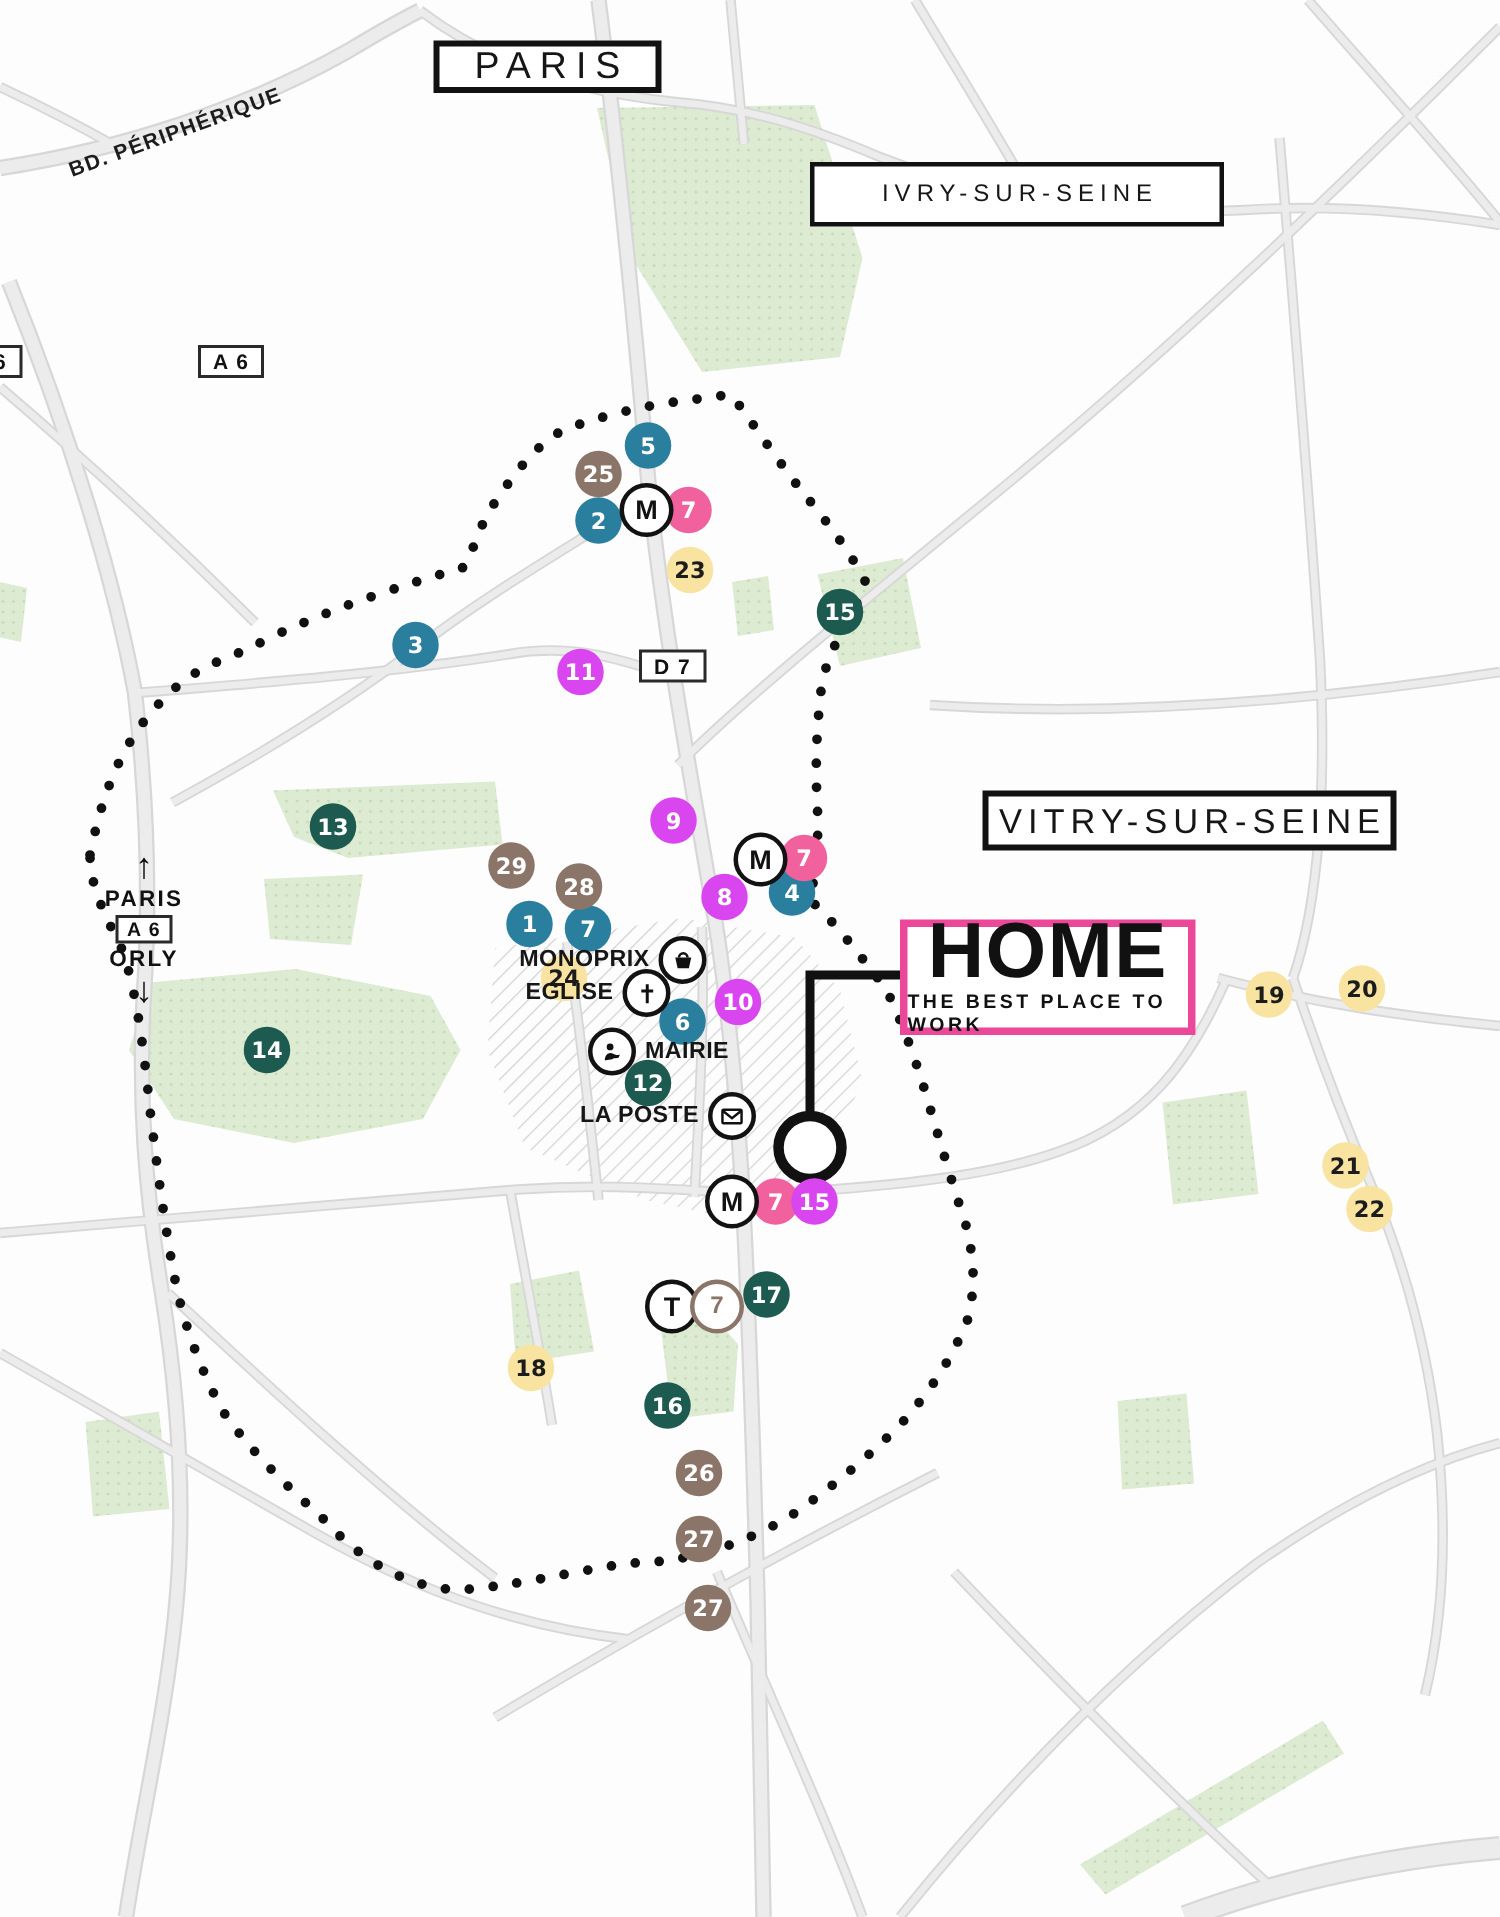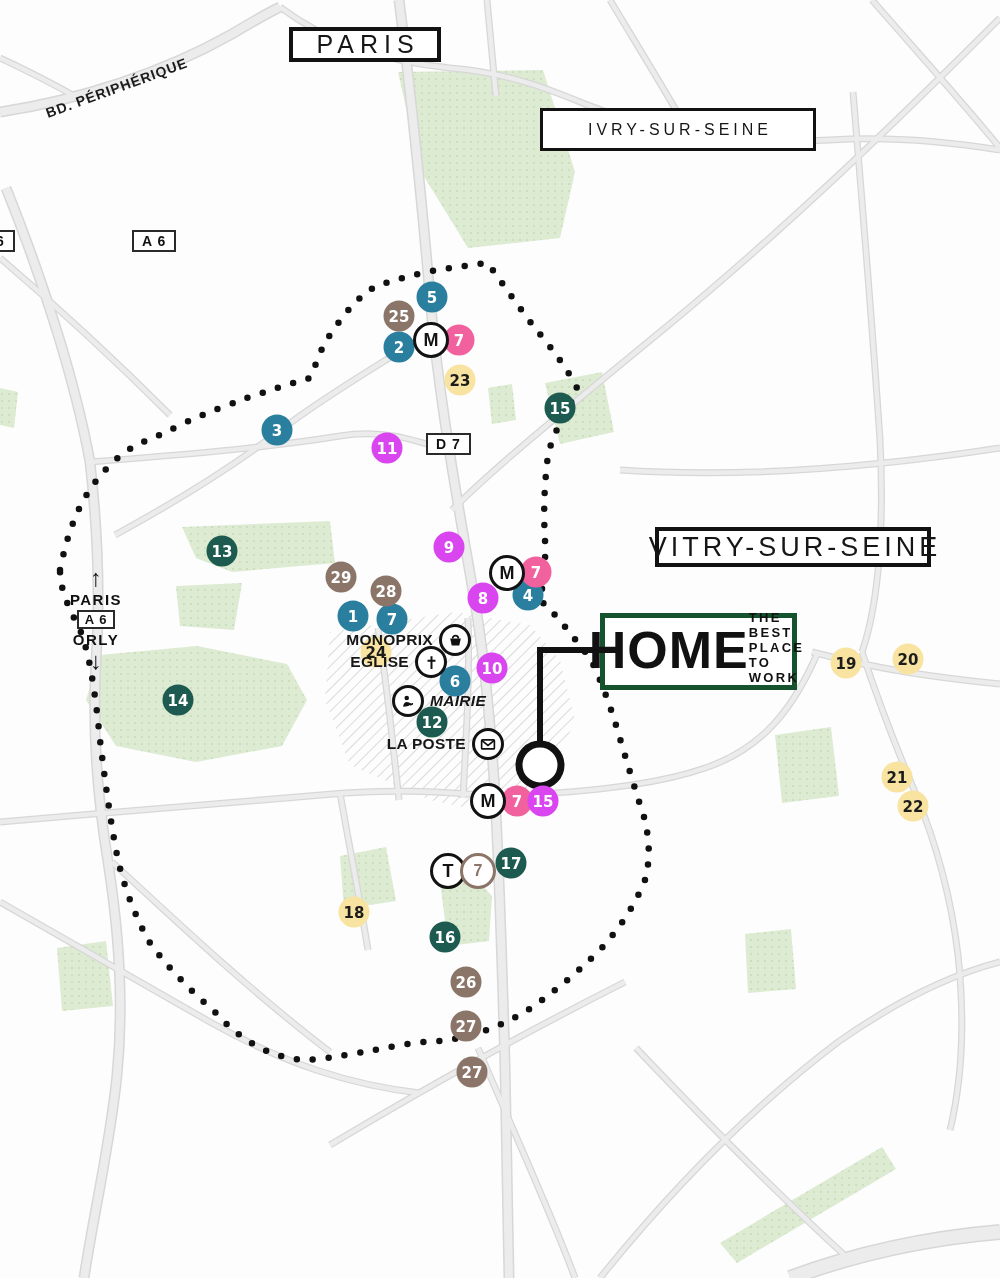--- a/index.html
+++ b/index.html
@@ -5,26 +5,26 @@
   html,body{margin:0;padding:0;background:#fff;}
   .map{position:relative;width:1000px;height:1278px;background:#fdfdfd;overflow:hidden;
        font-family:"Liberation Sans",sans-serif;color:#111;}
   .map svg.base{position:absolute;left:0;top:0;}
 
   
   .city-label{position:absolute;background:#fff;border:4px solid #121212;color:#161616;
       display:flex;align-items:center;justify-content:center;white-space:nowrap;box-sizing:border-box;}
   .lbl-paris{left:289px;top:27px;width:152px;height:35px;font-size:25px;letter-spacing:6px;padding-left:6px;}
   .lbl-ivry{left:540px;top:108px;width:276px;height:43px;font-size:16px;letter-spacing:4px;border-width:3px;padding-left:4px;}
-  .lbl-vitry{left:655px;top:527px;width:276px;height:40px;font-size:27px;letter-spacing:4px;padding-left:4px;}
+  .lbl-vitry{left:655px;top:527px;width:276px;height:40px;font-size:23px;letter-spacing:4px;padding-left:4px;}
   .lbl-villejuif{left:221px;top:743px;width:158px;height:43px;font-size:22px;letter-spacing:2.5px;padding-left:2px;}
 
   
   .home-box{position:absolute;left:600px;top:613px;width:197px;height:77px;background:#fff;
-      border:5px solid #14532d;box-sizing:border-box;display:flex;flex-direction:row;
+      border:5px solid #ec4899;box-sizing:border-box;display:flex;flex-direction:column;
       align-items:center;justify-content:center;}
   .home-title{font-size:52px;font-weight:bold;letter-spacing:1px;line-height:0.9;margin-top:-2px;}
   .home-sub{font-size:13px;font-weight:bold;letter-spacing:2.3px;align-self:flex-end;margin:2px 4px 0 0;}
 
   
   .badge{position:absolute;background:#fff;border:2px solid #2a2a2a;font-weight:bold;font-size:14px;
       letter-spacing:1px;padding:1px 8px;white-space:nowrap;color:#111;}
   .badge-a6{left:132px;top:230px;}
   .badge-a6partial{left:-14px;top:230px;}
   .badge-d7{left:426px;top:433px;}
@@ -253,21 +253,21 @@
           <path d="M10.6 3h2.8v5h4.2v2.8h-4.2V21h-2.8V10.8H6.4V8h4.2z" fill="#111"></path>
         </svg>
       </div>
       <div class="poi-label" style="top: 662px; right: 591px;">EGLISE</div>
       <div class="poi-icon" style="left: 408px; top: 701px;">
         <svg width="17" height="17" viewBox="0 0 24 24">
           <circle cx="9.5" cy="7" r="3.2" fill="#111"></circle>
           <path d="M4.5 19.5c0-4.2 2.6-6.8 5.2-6.8 2.4 0 3.8 1.6 5.6 1.9 1.6.3 3.4-.4 3.4-.4l-1 2.8c-1.5.6-3.2.7-4.6.4-.9 1.9-8.6 2.1-8.6 2.1z" fill="#111"></path>
         </svg>
       </div>
-      <div class="poi-label" style="top: 701px; left: 430px; font-style: italic;">MAIRIE</div>
+      <div class="poi-label" style="top: 701px; left: 430px;">MAIRIE</div>
       <div class="poi-icon" style="left: 488px; top: 744px;">
         <svg width="18" height="18" viewBox="0 0 24 24">
           <rect x="3.5" y="6.5" width="17" height="12" rx="1" fill="none" stroke="#111" stroke-width="2.2"></rect>
           <path d="M4 7.5 12 14l8-6.5" fill="none" stroke="#111" stroke-width="2.2"></path>
         </svg>
       </div>
       <div class="poi-label" style="top: 744px; right: 534px;">LA POSTE</div>
     </div>
 
 </div>

